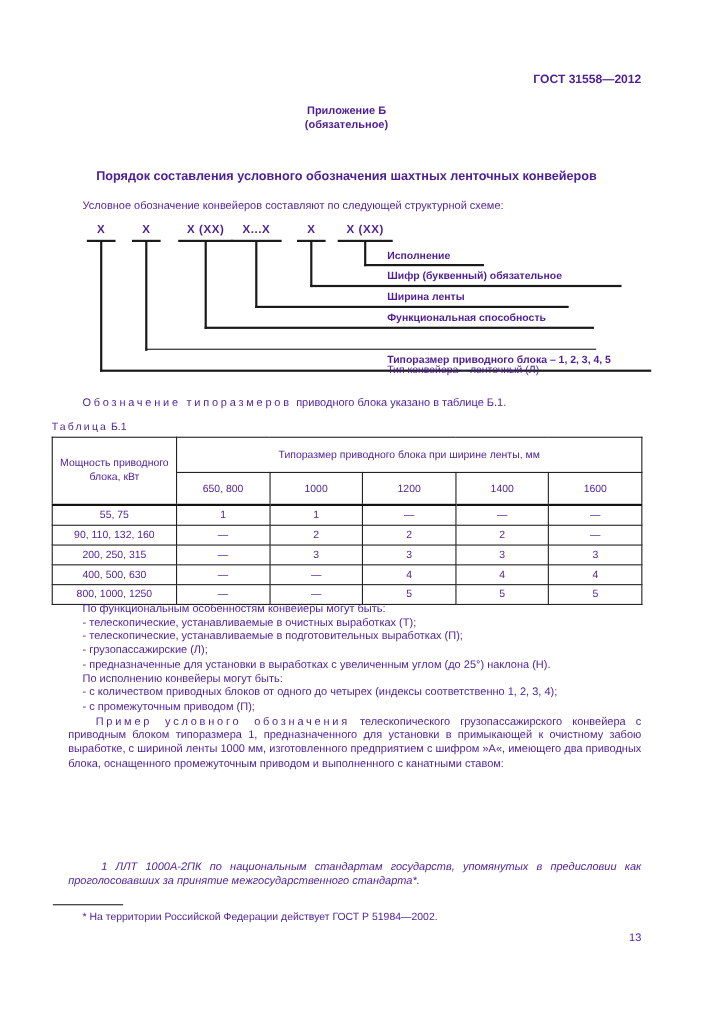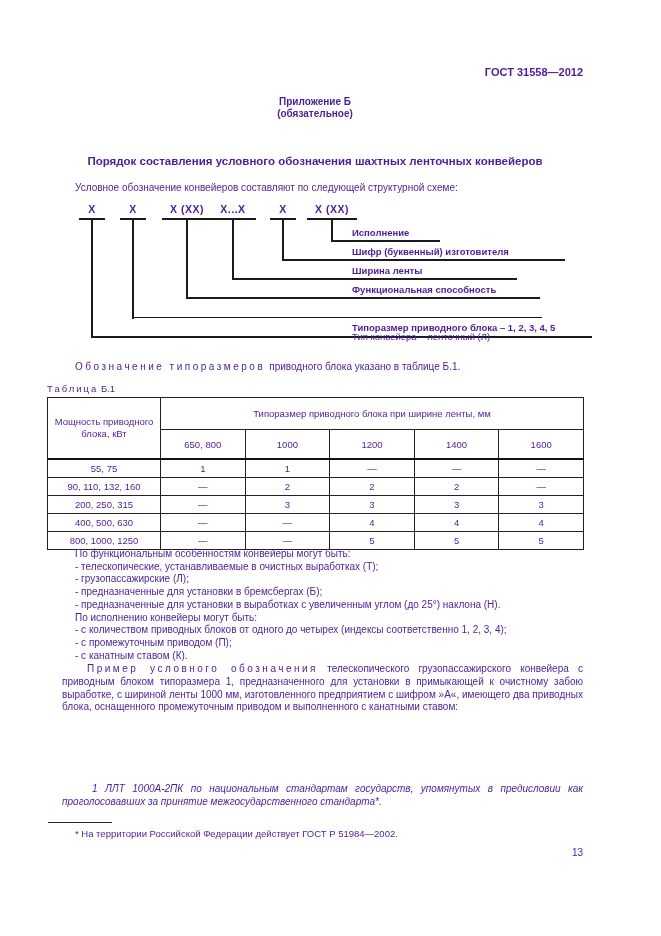--- a/index.html
+++ b/index.html
@@ -75,21 +75,21 @@
     <div class="vline" style="left:284px;top:17px;height:22px;"></div>
 
     <div class="hline" style="left:284px;top:37px;width:109px;"></div>
     <div class="hline" style="left:235px;top:56px;width:283px;"></div>
     <div class="hline" style="left:185px;top:75px;width:285px;"></div>
     <div class="hline" style="left:139px;top:94px;width:354px;"></div>
     <div class="hline thin" style="left:85px;top:114px;width:410px;"></div>
     <div class="hline" style="left:44px;top:133px;width:501px;"></div>
 
     <div class="dlabel b" style="top:24px;">Исполнение</div>
-    <div class="dlabel b" style="top:43px;">Шифр (буквенный) изготовителя</div>
+    <div class="dlabel b" style="top:43px;">Шифр (буквенный) обязательное</div>
     <div class="dlabel b" style="top:62px;">Ширина ленты</div>
     <div class="dlabel b" style="top:81px;">Функциональная способность</div>
     <div class="dlabel" style="top:100px;margin-top:28px;">Тип конвейера – ленточный (Л)</div>
     <div class="dlabel b" style="top:119px;">Типоразмер приводного блока – 1, 2, 3, 4, 5</div>
   </div>
 
   <div class="abs note">
     <span class="sp">Обозначение типоразмеров</span><span class="gap">приводного блока указано в таблице Б.1.</span>
   </div>
 
@@ -151,27 +151,26 @@
         <td>5</td>
         <td>5</td>
       </tr>
     </tbody>
       </table>
   </div>
 
   <div class="abs bodytext">
     <div class="ln">По функциональным особенностям конвейеры могут быть:</div>
     <div class="ln">- телескопические, устанавливаемые в очистных выработках (Т);</div>
+    <div class="ln">- телескопические, устанавливаемые в подготовительных выработках (П);</div>
     <div class="ln">- грузопассажирские (Л);</div>
-    <div class="ln">- предназначенные для установки в бремсбергах (Б);</div>
     <div class="ln">- предназначенные для установки в выработках с увеличенным углом (до 25°) наклона (Н).</div>
     <div class="ln">По исполнению конвейеры могут быть:</div>
     <div class="ln">- с количеством приводных блоков от одного до четырех (индексы соответственно 1, 2, 3, 4);</div>
     <div class="ln">- с промежуточным приводом (П);</div>
-    <div class="ln">- с канатным ставом (К).</div>
     <div class="para">
       <span class="sp">Пример условного обозначения</span>
       <span>телескопического грузопассажирского конвейера с приводным блоком типоразмера 1, предназначенного для установки в примыкающей к очистному забою выработке, с шириной ленты 1000 мм, изготовленного предприятием с шифром »А«, имеющего два приводных блока, оснащенного промежуточным приводом и выполненного с канатными ставом:</span>
     </div>
   </div>
 
   <div class="abs example-note">1  ЛЛТ 1000А-2ПК по национальным стандартам государств, упомянутых в предисловии как проголосовавших за принятие межгосударственного стандарта*.</div>
 
   <div class="abs fn-rule"></div>
   <div class="abs footnote">* На территории Российской Федерации действует ГОСТ Р 51984—2002.</div>

